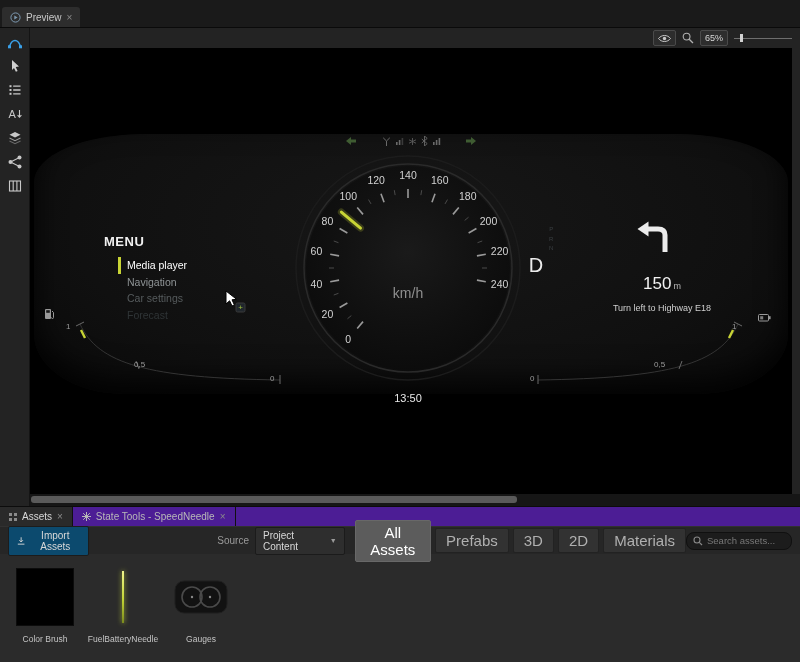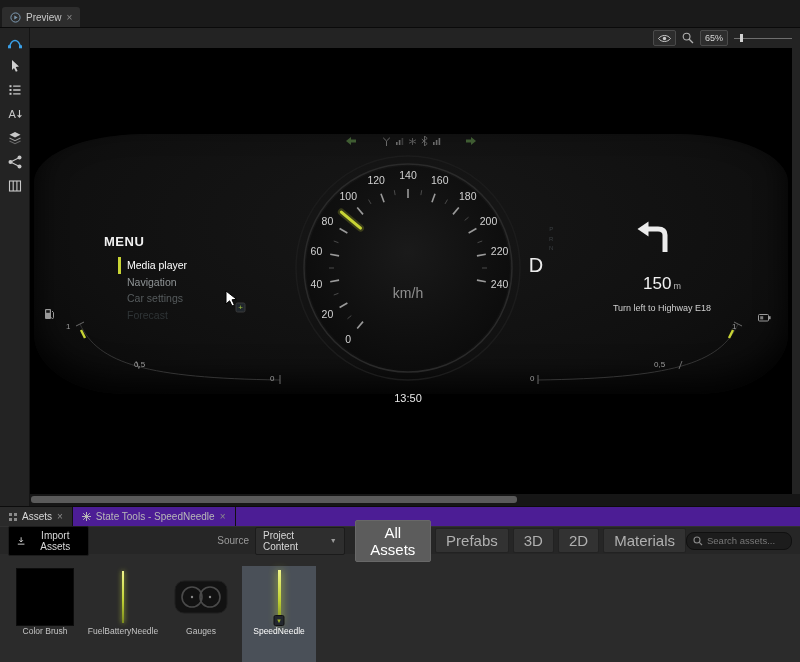--- a/index.html
+++ b/index.html
@@ -63,35 +63,35 @@
 
   .cluster-time{position:absolute;left:338px;top:344px;width:80px;text-align:center;font-size:11px;color:#e8e8e8}
   .cursor{position:absolute;left:194px;top:242px}
 
   
   .panel-tabs{height:20px;background:#4c1d95;display:flex;align-items:stretch;border-top:1px solid #0c0c0c}
   .ptab{display:flex;align-items:center;gap:5px;padding:0 9px;font-size:10px;color:#b8b8b8;border-right:1px solid #101010}
   .ptab.active{background:#2a2a2a;color:#d8d8d8}
 
   .assets-toolbar{height:28px;background:#262626;display:flex;align-items:center;padding:0 8px;border-top:1px solid #313131}
-  .btn-import{display:flex;align-items:center;gap:5px;background:#000000;border:1px solid #1c1c1c;border-radius:2px;padding:3px 8px;font-size:10px;color:#d8d8d8}
+  .btn-import{display:flex;align-items:center;gap:5px;background:#0c4a6e;border:1px solid #1c1c1c;border-radius:2px;padding:3px 8px;font-size:10px;color:#d8d8d8}
   .source-label{margin-left:128px;font-size:10px;color:#9a9a9a}
   .dropdown{display:flex;align-items:center;gap:12px;background:#2e2e2e;border:1px solid #1b1b1b;border-radius:2px;padding:2px 7px;font-size:10px;color:#d8d8d8;margin-left:6px}
   .caret{font-size:7px;color:#9a9a9a}
   .filterbtn{background:#323232;border:1px solid #222;border-radius:2px;padding:3px 10px;font-size:15px;color:#b0b0b0;margin-left:4px}
   .filterbtn.active{background:#5c5c5c;color:#fff;border-color:#686868;margin-left:10px}
   .search{margin-left:auto;display:flex;align-items:center;gap:4px;background:#1c1c1c;border:1px solid #101010;border-radius:8px;padding:2px 6px;width:106px;height:18px}
   .search input{flex:1;background:none;border:none;outline:none;color:#ccc;font-size:9.5px;width:78px;font-family:"Liberation Sans",sans-serif}
   .search input::placeholder{color:#787878}
 
   .assets-grid{height:108px;background:#2b2b2b;display:flex;align-items:flex-start;padding:12px 0 0 8px;gap:4px}
   .asset-cell{width:74px;height:96px;display:flex;flex-direction:column;align-items:center;padding-top:2px}
   .asset-cell.selected{background:#4a5058}
   .thumb{width:58px;height:58px;position:relative;display:flex;align-items:center;justify-content:center}
-  .asset-label{font-size:8.5px;color:#c4c4c4;white-space:nowrap}
+  .asset-label{margin-top:8px;font-size:8.5px;color:#c4c4c4;white-space:nowrap}
   .selected .asset-label{color:#fff}
   .thumb-colorbrush{width:58px;height:58px;background:#000;border:1px solid #0c0c0c}
   .needle{width:2px;height:52px;background:linear-gradient(#f0f58c,#c2d335 55%,#7a8a1e);box-shadow:0 0 5px rgba(200,216,60,.9)}
   .needle.big{width:3px;height:54px;box-shadow:0 0 9px rgba(200,216,60,1)}
   .needle-base{position:absolute;bottom:0;left:50%;transform:translateX(-50%);width:11px;height:11px;background:#23272e;border:1px solid #111;border-radius:2px;display:flex;align-items:center;justify-content:center;font-size:7px;color:#9fb32a}
 </style>
 </head>
 <body>
 
 <div class="titlebar">
@@ -407,20 +407,13 @@
       <svg width="58" height="58" viewBox="0 0 58 58">
         <rect x="3" y="13" width="52" height="32" rx="9" fill="#121212" stroke="#1f1f1f"></rect>
         <circle cx="20" cy="29" r="10" fill="none" stroke="#4a4a4a" stroke-width="1.6"></circle>
         <circle cx="38" cy="29" r="10" fill="none" stroke="#4a4a4a" stroke-width="1.6"></circle>
         <circle cx="20" cy="29" r="1.2" fill="#8a8a8a"></circle>
           <circle cx="38" cy="29" r="1.2" fill="#8a8a8a"></circle>
       </svg>
     </div>
     <div class="asset-label">Gauges</div>
   </div>
-  <div class="asset-cell selected">
-    <div class="thumb">
-      <div class="needle big"></div>
-      <div class="needle-base">▾</div>
-    </div>
-    <div class="asset-label">SpeedNeedle</div>
-  </div>
 </div>
 
 </body></html>

